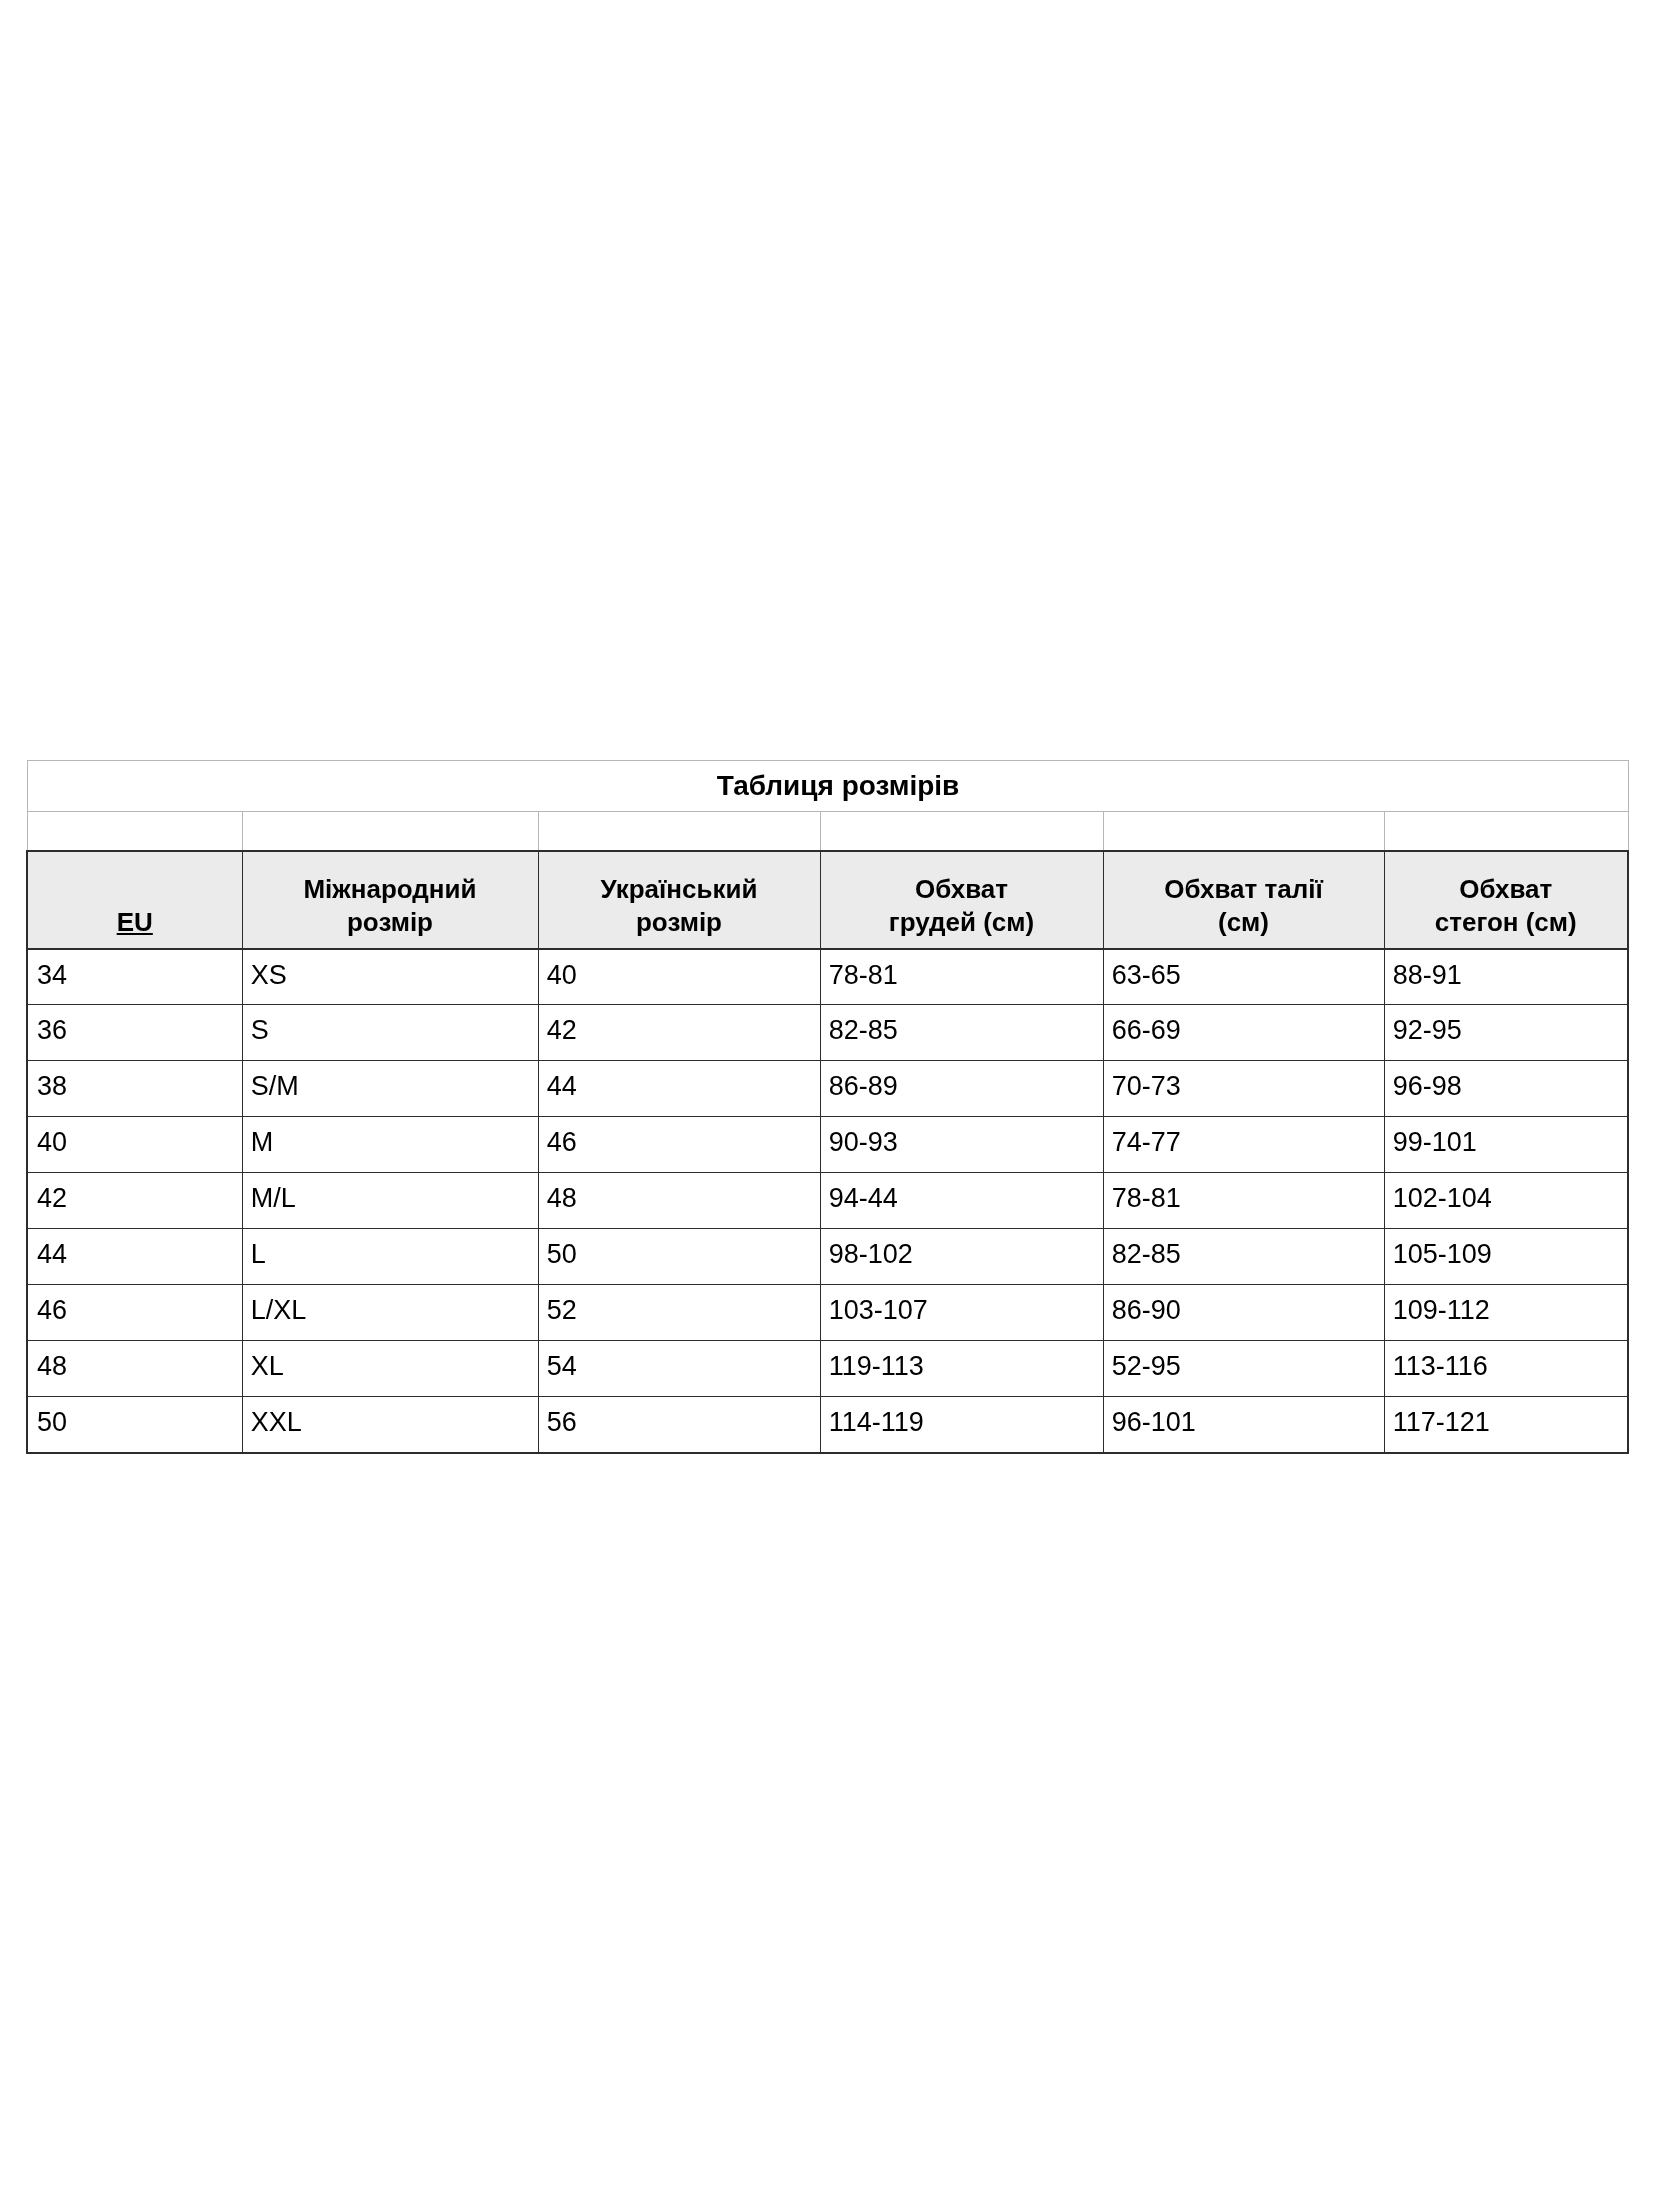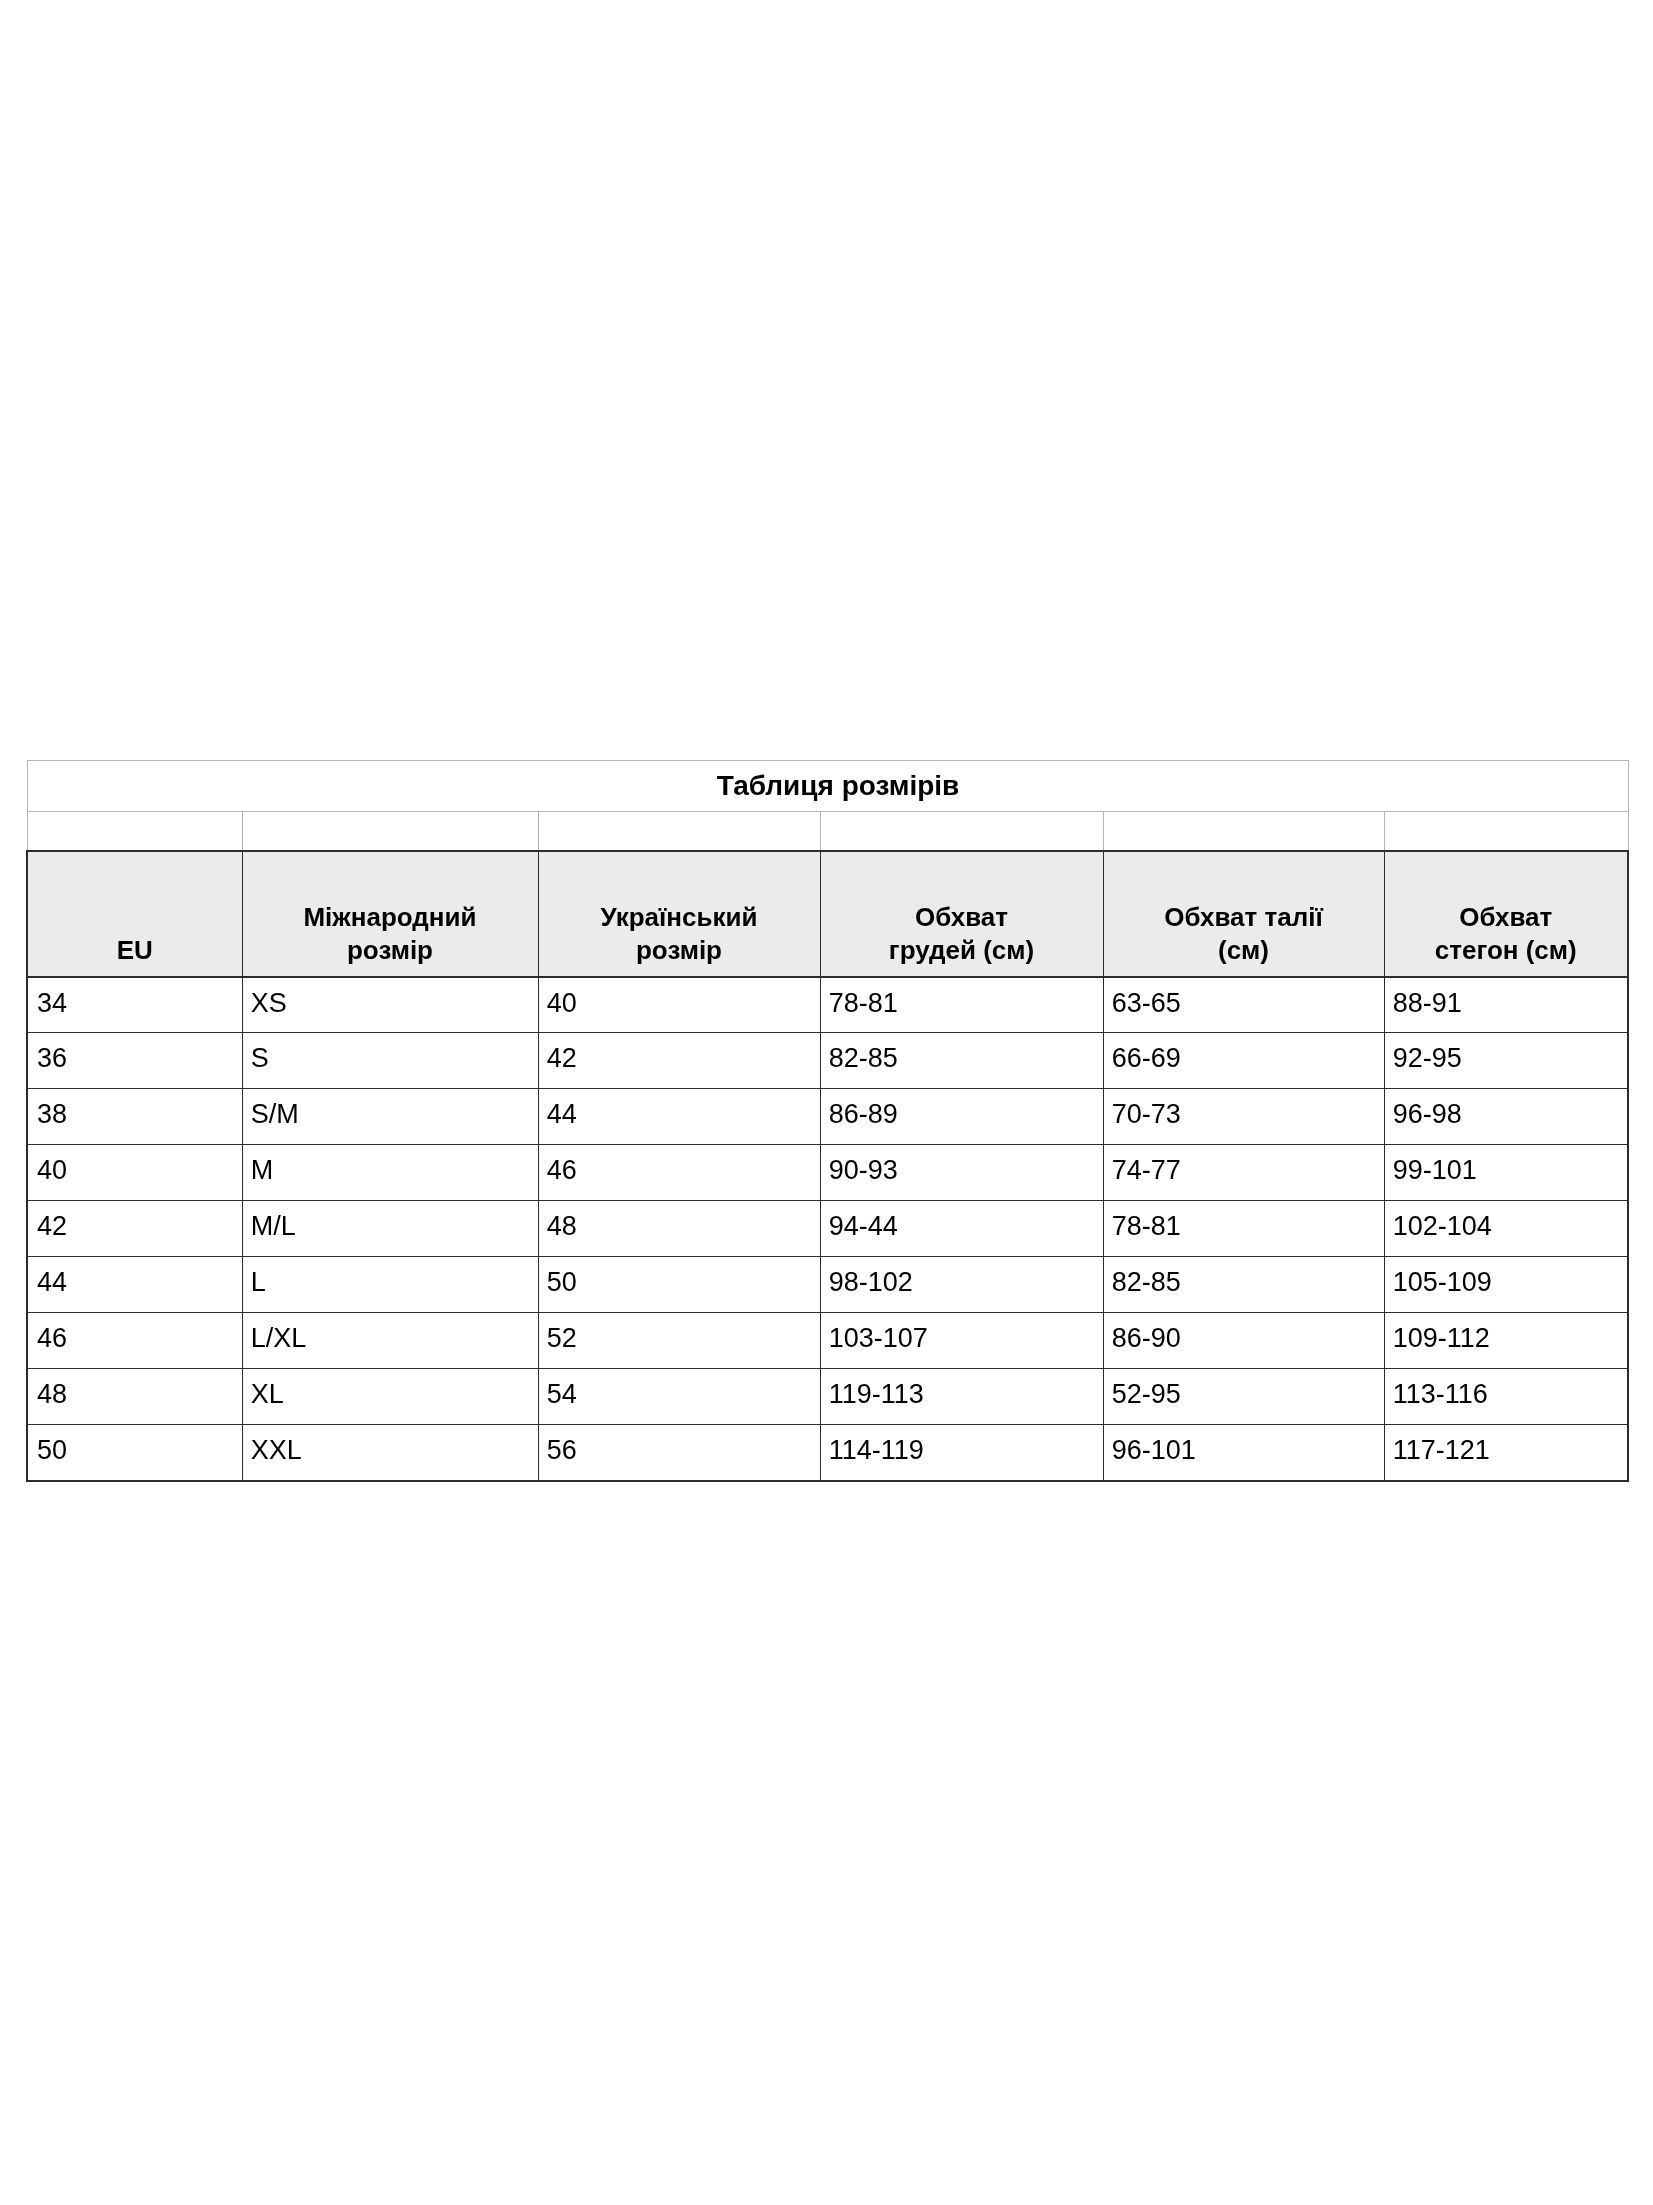--- a/index.html
+++ b/index.html
@@ -44,30 +44,30 @@
   .spacer-row td {
     border: 0.8px solid var(--border-light);
     height: 39px;
   }
   
   .header-row th {
     border: 1.6px solid var(--border-dark);
     border-top-width: 2.5px;
     border-bottom-width: 2.5px;
     background: var(--header-bg);
-    height: 126px;
+    height: 98px;
     font-weight: bold;
     font-size: 26px;
     line-height: 1.28;
     text-align: center;
     vertical-align: bottom;
     padding: 4.9px 6.5px 8.2px 6.5px;
     white-space: pre-line;
   }
-  .header-row th:first-child { border-left-width: 2.5px; }
+  .header-row th:first-child { border-left-width: 2.5px; text-decoration: underline; }
   .header-row th:last-child  { border-right-width: 2.5px; }
   
   tbody td {
     border: 1.6px solid var(--border-dark);
     height: 56px;
     font-size: 27px;
     vertical-align: middle;
     padding: 1.6px 4.9px 4.9px 8.2px;
     text-align: left;
     background: #ffffff;

